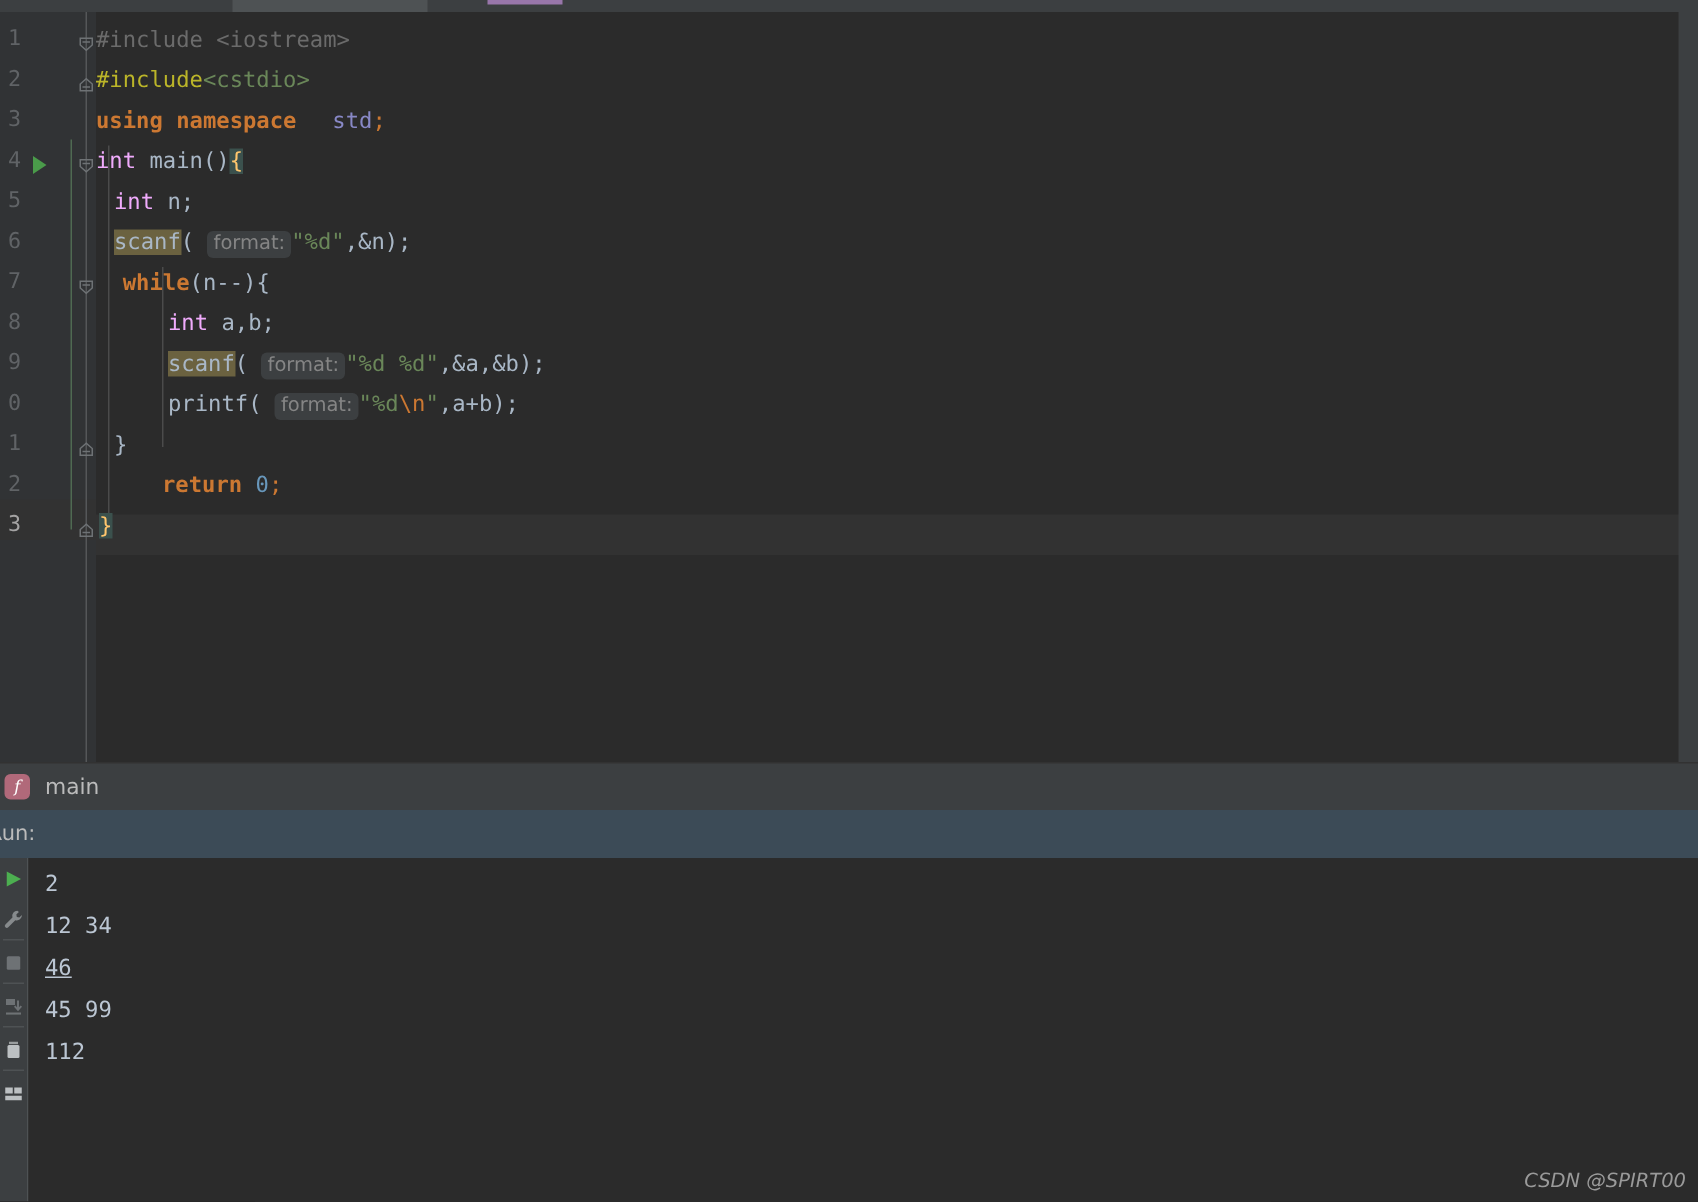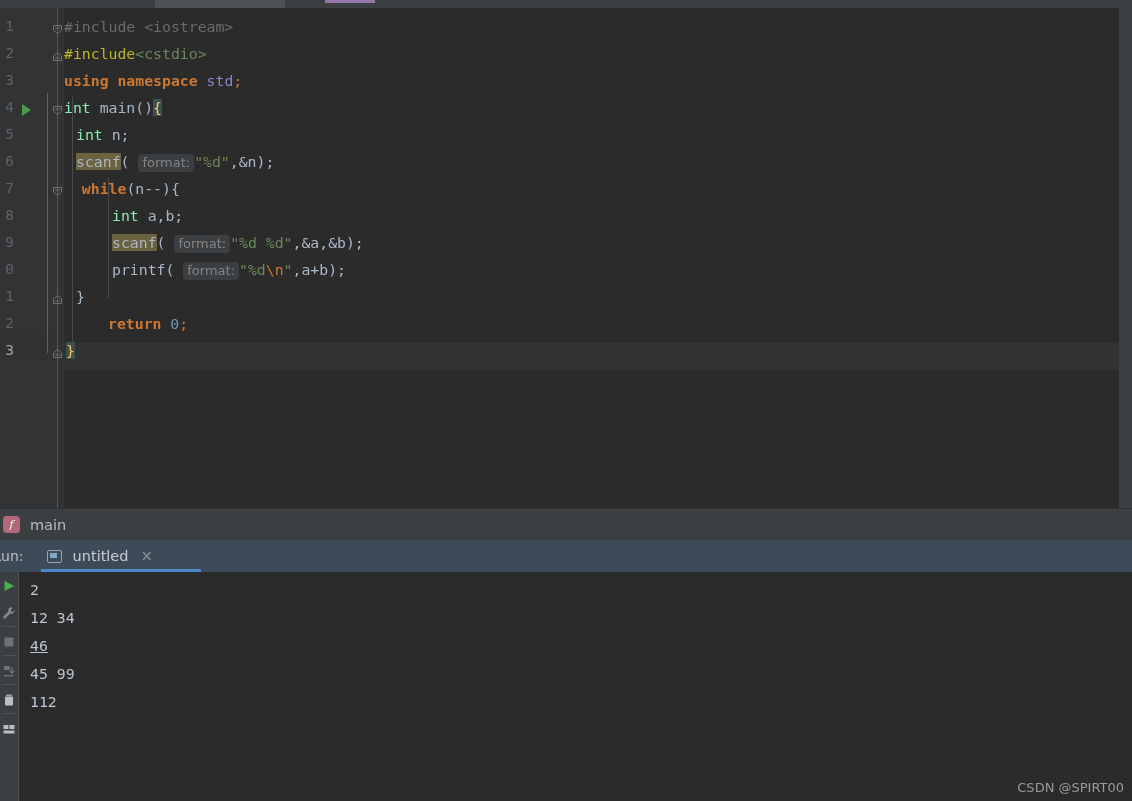--- a/index.html
+++ b/index.html
@@ -77,23 +77,23 @@
   .curline-gut {
     position: absolute; left: 0; width: 64px; height: 27px;
     background: #323232;
   }
   
   .c-dim      { color: #6b6b6b; }
   .c-pp       { color: #bbb529; }
   .c-str      { color: #6a8759; }
   .c-esc      { color: #cc7832; }
   .c-kw       { color: #cc7832; font-weight: bold; }
-  .c-type     { color: #86efac; text-align: center; }
+  .c-type     { color: #f0abfc; text-align: center; }
   .c-plain    { color: #a9b7c6; }
-  .c-cls      { color: #8888c6; }
+  .c-cls      { color: #8888c6; margin-left: 15px; }
   .c-num      { color: #6897bb; }
   .c-semi     { color: #cc7832; }
   .c-fn       { color: #a9b7c6; }
   .hl-usage   { background: #6b6240; }
   .hl-brace   { background: #3b514d; color: #ffc66d; }
   .hint {
     background: #3c3f41; color: #858585;
     border-radius: 4px; padding: 1px 4px 2px 4px;
     font-size: 13px; font-family: "DejaVu Sans", sans-serif;
   }
@@ -183,20 +183,21 @@
   }
   .co-line {
     position: absolute; left: 11px; height: 28px; line-height: 28px;
     color: #bbc6d3; font-size: 14.8px; white-space: pre;
     font-family: "DejaVu Sans Mono", monospace;
   }
   .watermark {
     position: absolute; right: 8px; bottom: 6px;
     color: #9a9a9a; font-size: 13px;
     font-family: "DejaVu Sans", sans-serif;
+    font-style: italic;
   }
 </style>
 </head>
 <body>
 
 <div id="app">
 
   <div class="tabstrip">
     <div class="tab-sliver">
       <div class="tab-underline"></div>
@@ -300,26 +301,20 @@
 
   <div class="rightstrip"></div>
 
   <div class="breadcrumb">
     <div class="bc-icon">f</div>
     <div class="bc-label">main</div>
   </div>
 
   <div class="runbar">
     <div class="run-label">Run:</div>
-    <div class="run-tab">
-      <div class="run-tab-ul"></div>
-      <div class="console-icon"></div>
-      <div class="run-tab-label">untitled</div>
-      <div class="run-tab-close">×</div>
-    </div>
   </div>
 
   <div class="console-wrap">
 
     <div class="console-toolbar">
 
       <div class="ctb-ico" style="top:6px">
         <svg width="14" height="14" viewBox="0 0 14 14">
             <path d="M2.5 2 L12 7 L2.5 12 Z" fill="#4caf50"></path>
           </svg>

